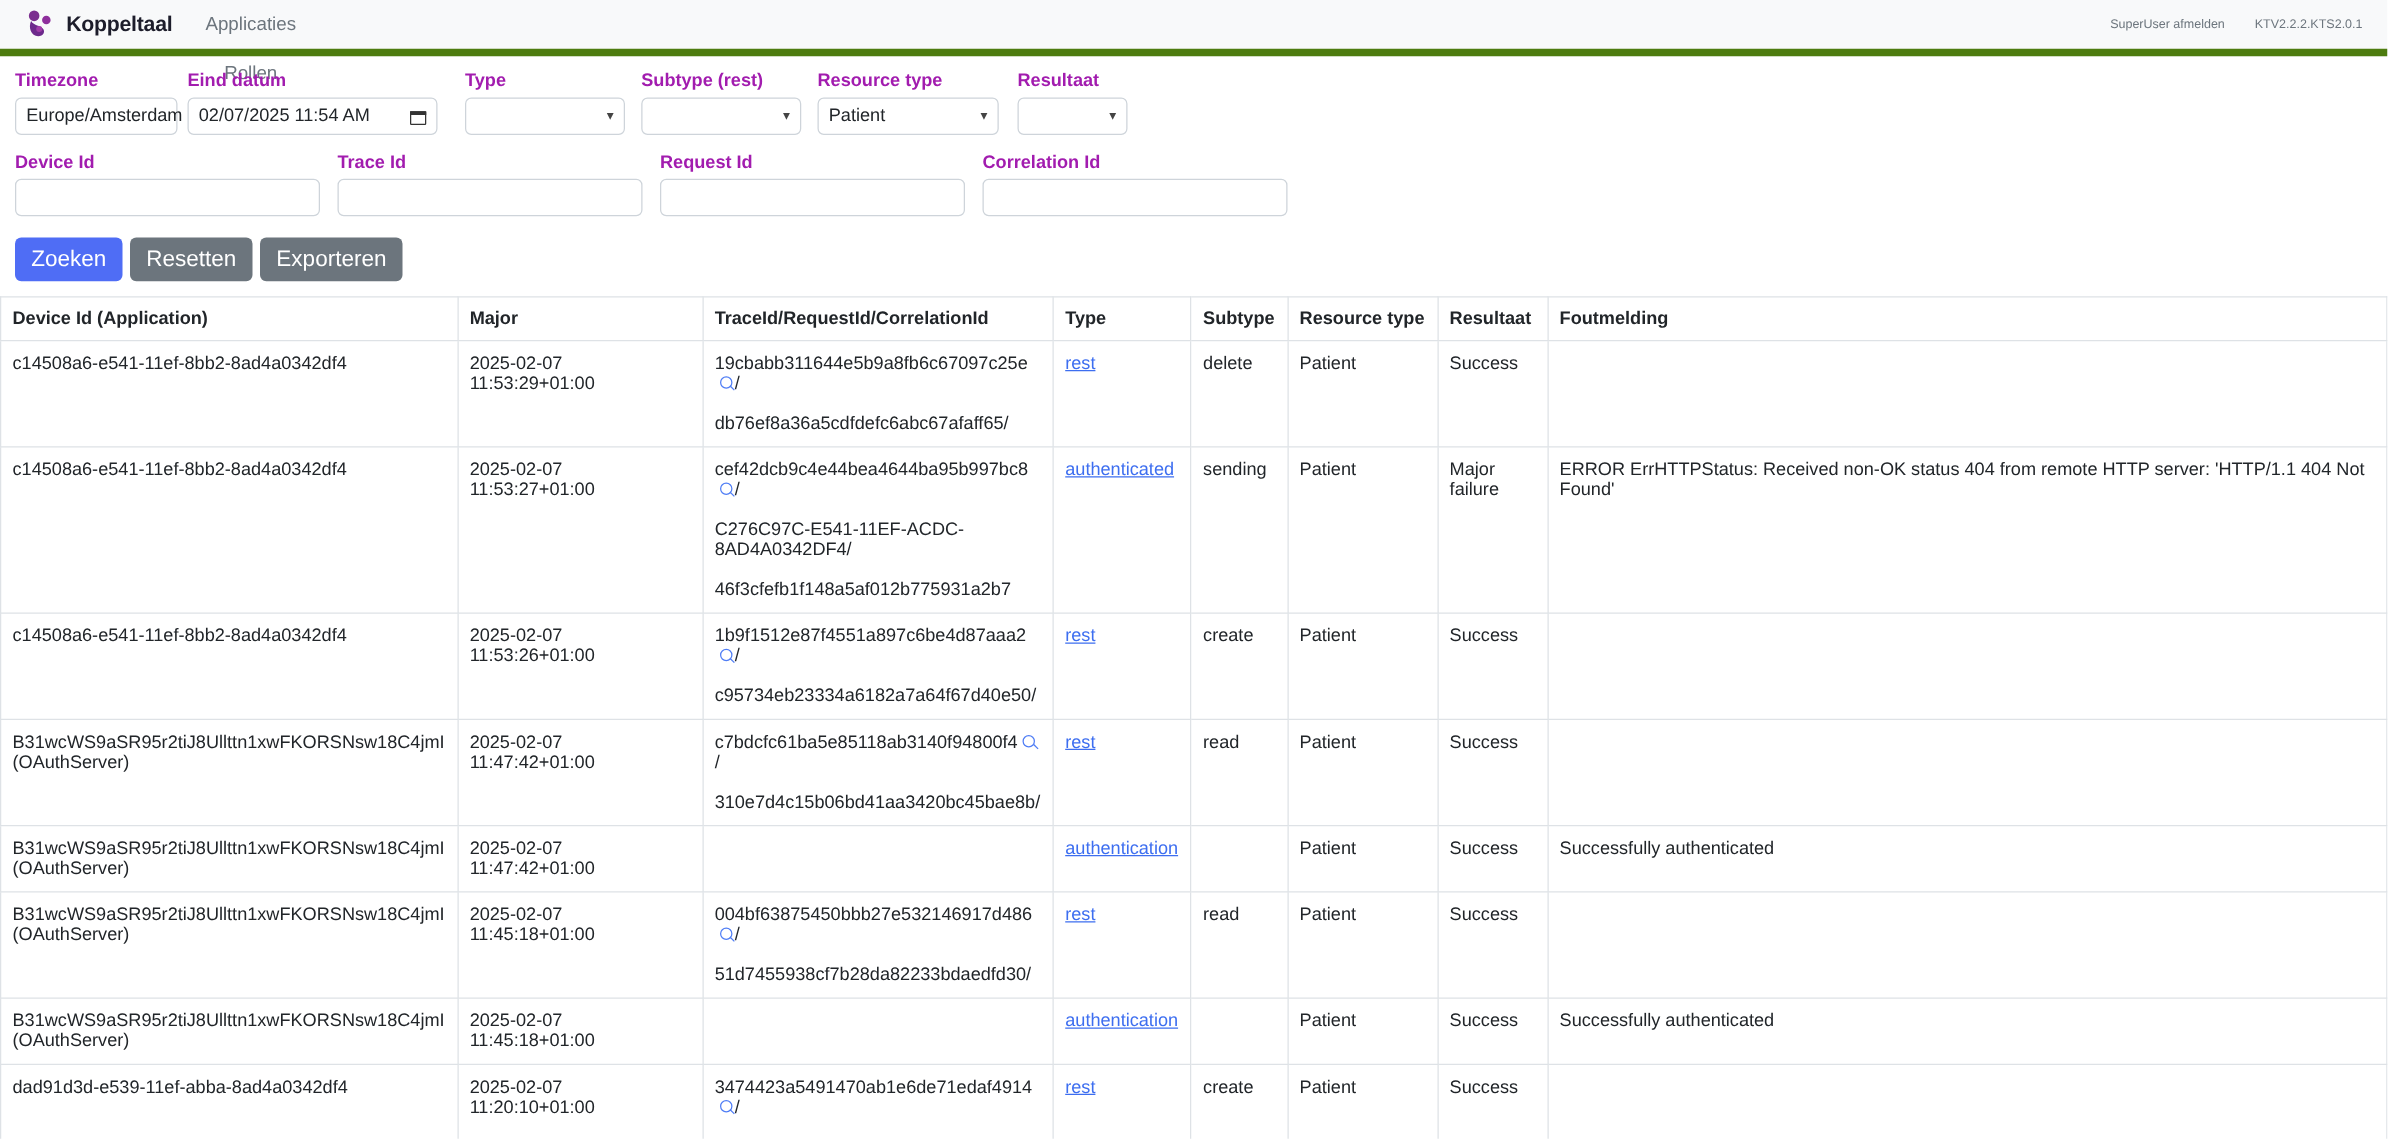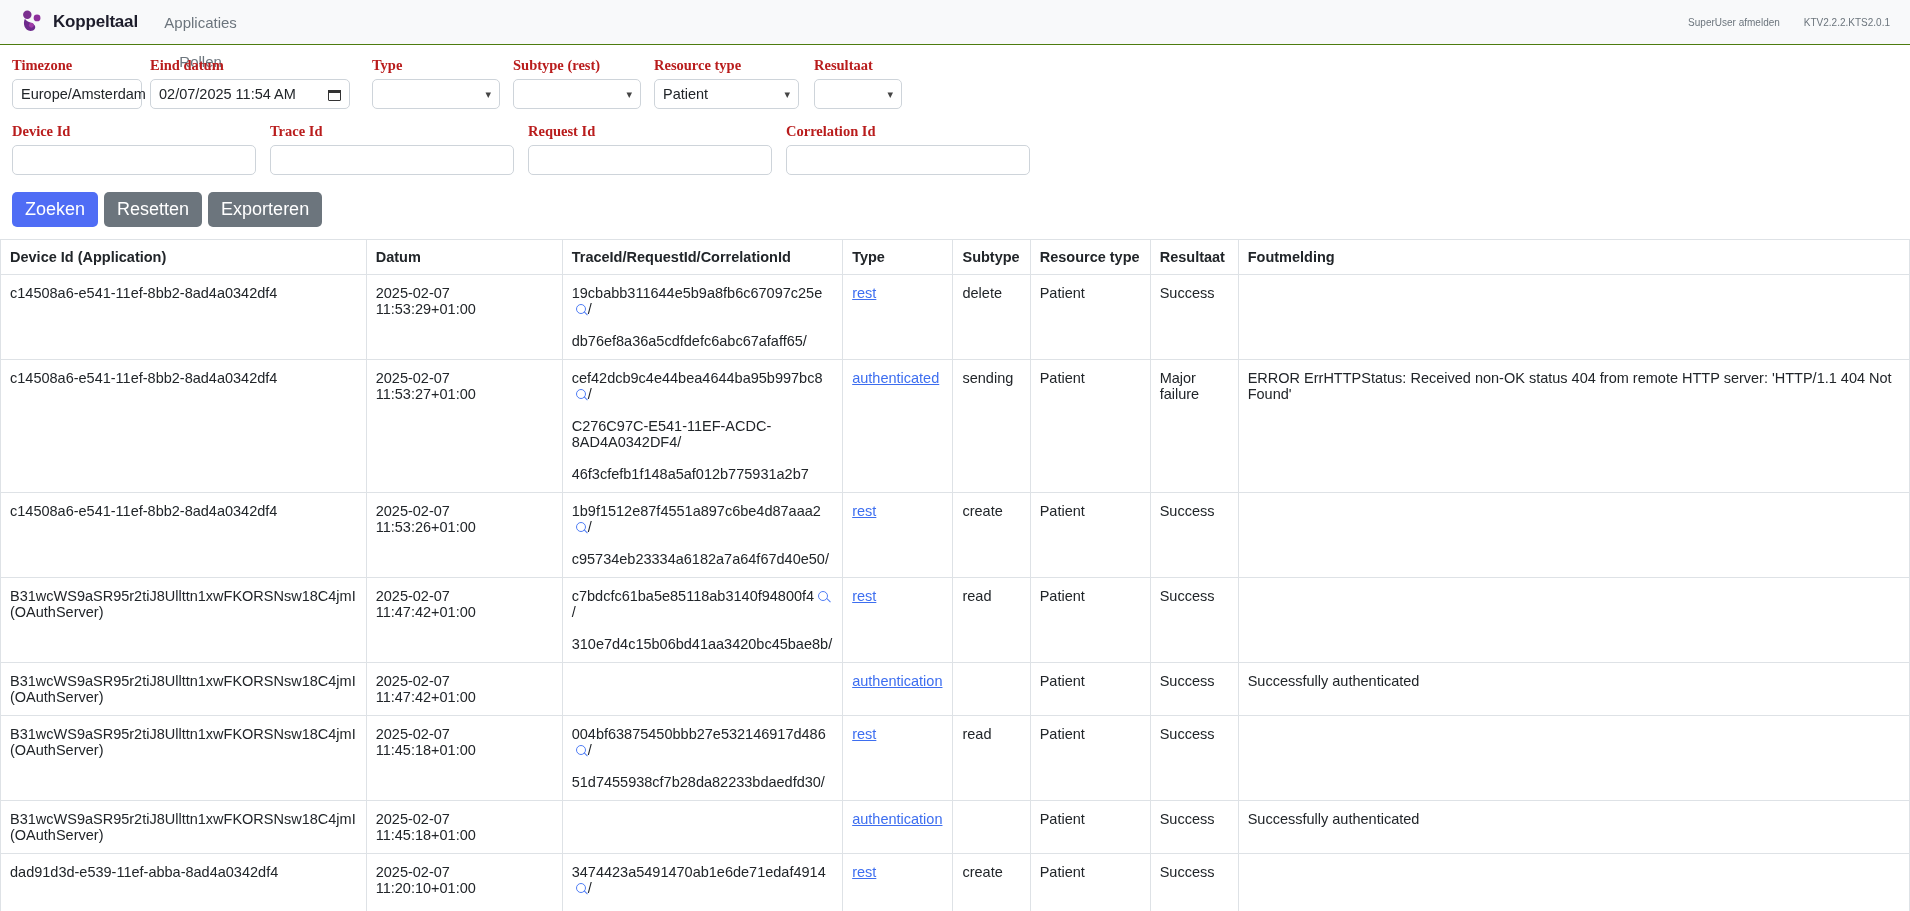--- a/index.html
+++ b/index.html
@@ -13,21 +13,21 @@
   }
   .page { width: 1910px; height: 911px; position: relative; }
 
   
   .navbar {
     height: 45px;
     background: #f8f9fa;
     display: flex;
     align-items: center;
     padding: 0 20px;
-    border-bottom: 1px solid #4d7c0f;
+    border-bottom: 6px solid #4d7c0f;
   }
   .brand { display: flex; align-items: center; gap: 7px; margin-right: 26px; }
   .brand-logo { width: 26px; height: 26px; display:block; }
   .brand-text {
     font-size: 17px; font-weight: bold; color: #1d1d2b; letter-spacing: -0.2px;
   }
   .nav-links { display: flex; align-items: center; gap: 22px; flex-direction: column; }
   .nav-link {
     font-size: 15px;
     color: #6c757d;
@@ -48,24 +48,23 @@
   .filter-row {
     display: flex;
     align-items: flex-end;
     gap: 0;
   }
   .field { margin-right: 0; }
   .field-label {
     display: block;
     font-size: 14.5px;
     font-weight: bold;
-    color: #b91c1c;
+    color: #a21caf;
     margin-bottom: 5px;
     white-space: nowrap;
-    font-family: Liberation Serif, serif;
   }
   .ctl {
     height: 30px;
     border: 1px solid #ced4da;
     border-radius: 5px;
     background: #fff;
     font-size: 14.5px;
     color: #212529;
     padding: 0 8px;
     font-family: "Liberation Sans", sans-serif;
@@ -287,21 +286,21 @@
           <col class="c3">
           <col class="c4">
         <col class="c5">
           <col class="c6">
           <col class="c7">
           <col class="c8">
       </colgroup>
       <thead>
         <tr>
           <th>Device Id (Application)</th>
-          <th>Datum</th>
+          <th>Major</th>
           <th>TraceId/RequestId/CorrelationId</th>
           <th>Type</th>
           <th>Subtype</th>
           <th>Resource type</th>
           <th>Resultaat</th>
           <th>Foutmelding</th>
         </tr>
       </thead>
       <tbody id="log-body">
           <tr>

